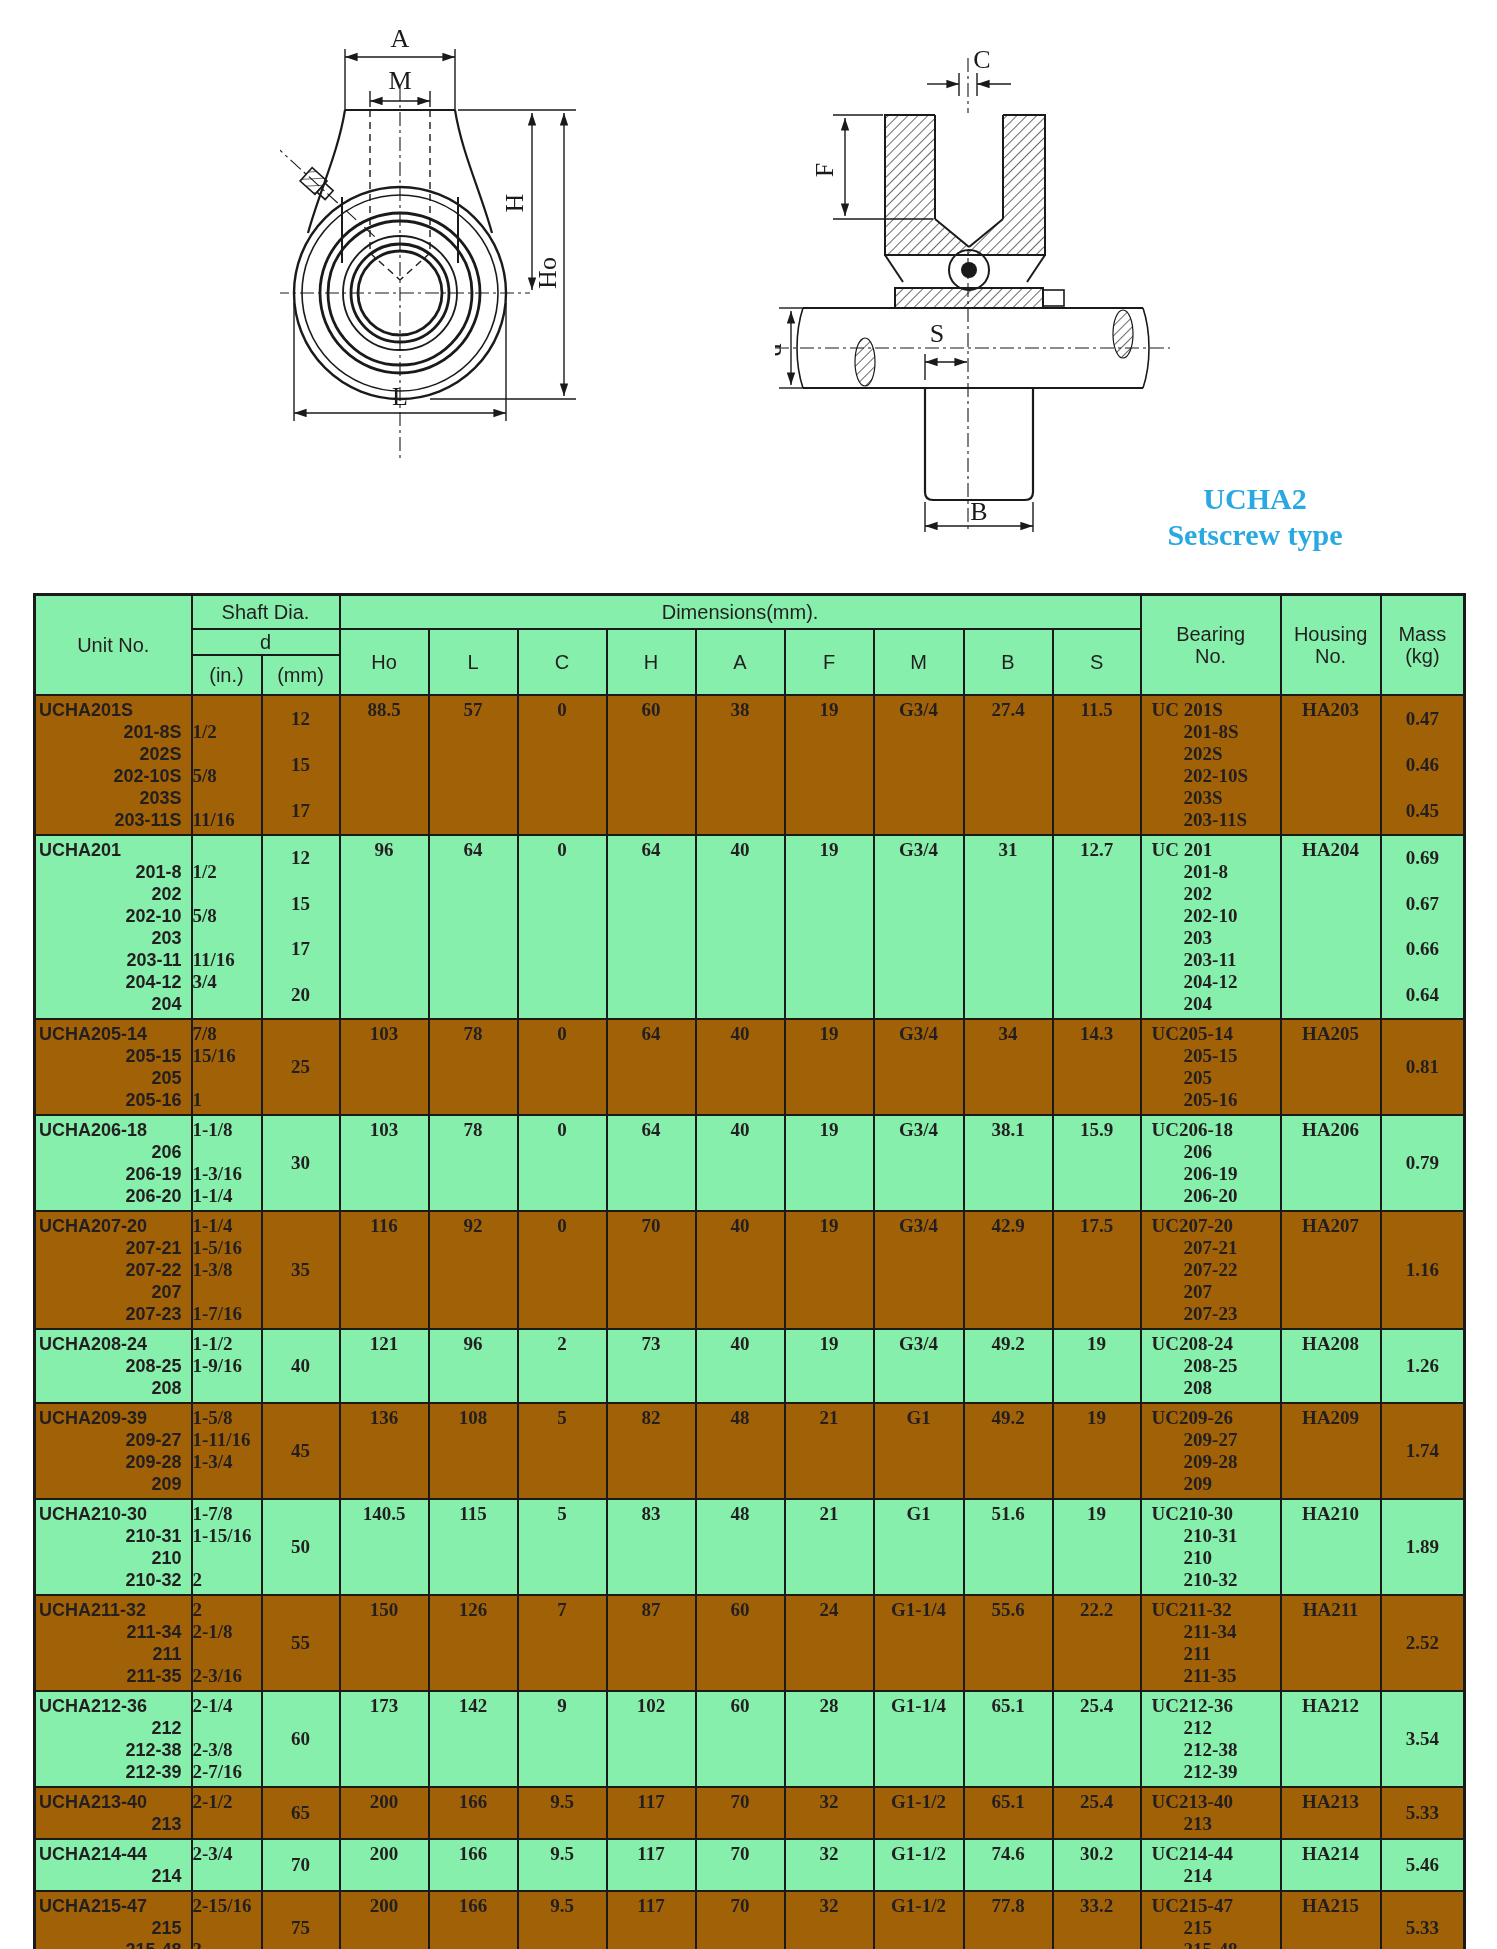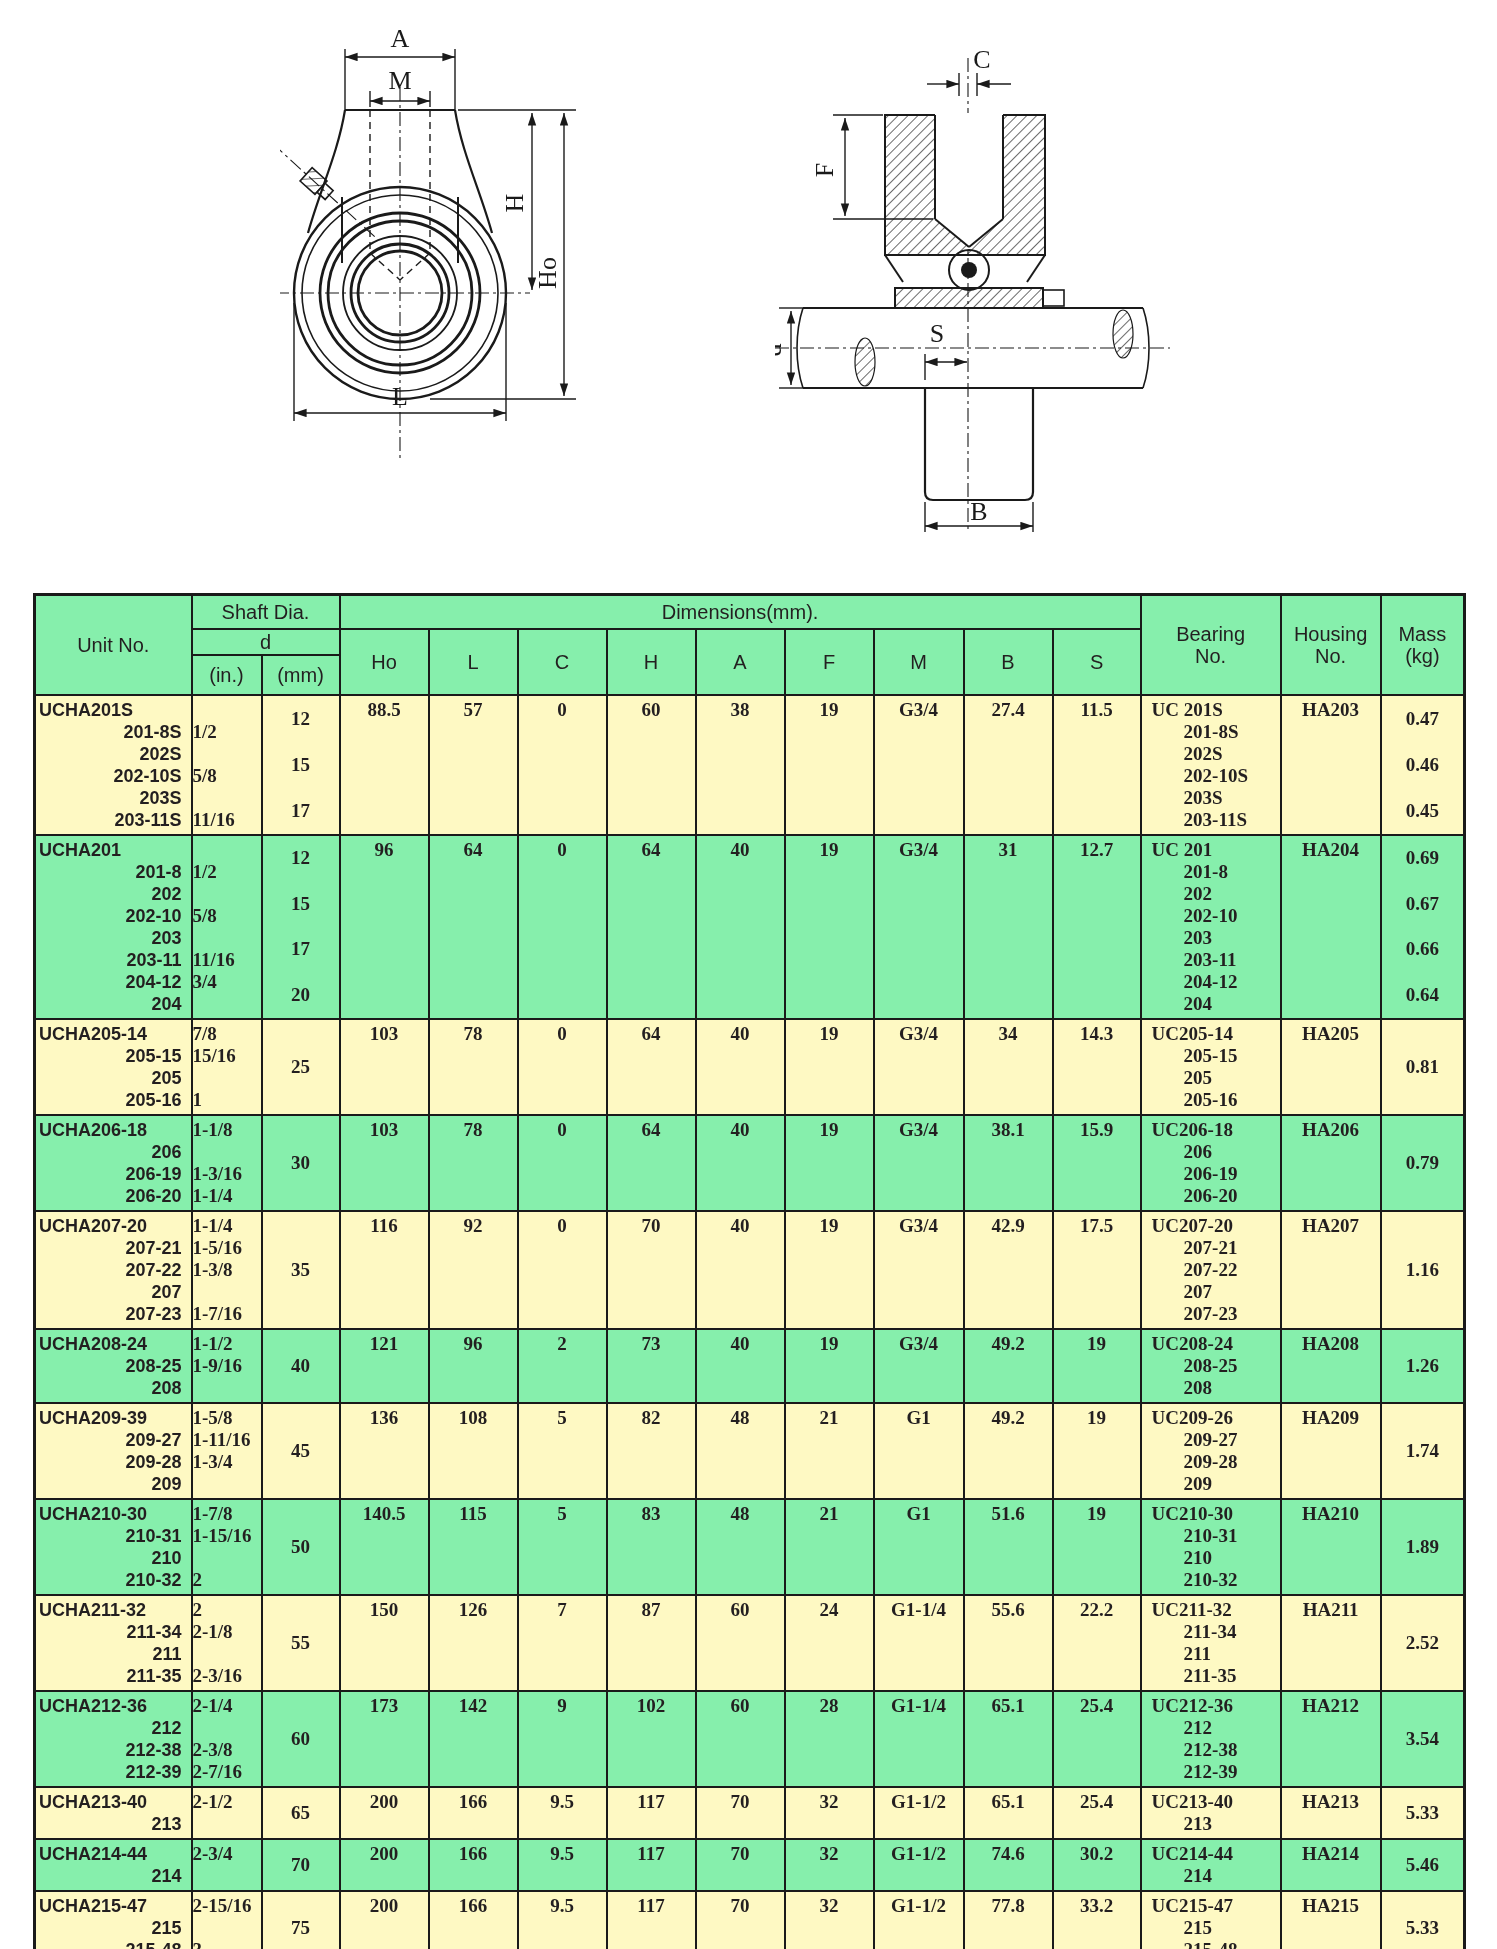--- a/index.html
+++ b/index.html
@@ -16,21 +16,21 @@
   
   table.spec{border-collapse:collapse;table-layout:fixed;width:1432px;
     position:absolute;left:33px;top:593px;
     font-family:"Liberation Serif",serif;color:#231f20;
     border:3px solid #1a1a1a;}
   .spec th,.spec td{border:2px solid #1a1a1a;overflow:hidden;}
   .spec thead th{background:#86efac;font-family:"Liberation Sans",sans-serif;
     font-weight:400;font-size:20px;text-align:center;white-space:pre-line;line-height:22px;}
   .hr1{height:34px;} .hr2{height:26px;} .hr3{height:40px;}
   .dimletter{font-weight:700;}
-  tbody tr{background:#fef9c3;}
+  tbody tr{background:#a16207;}
   tbody tr.shade{background:#86efac;}
   .spec td{vertical-align:top;padding:3px 0;position:relative;}
   .c-unit{font-family:"Liberation Sans",sans-serif;font-weight:700;font-size:18px;line-height:22px;}
   .u-first{text-align:left;padding-left:3px;white-space:nowrap;}
   .u-sub{text-align:right;padding-right:9px;white-space:nowrap;}
   .c-in{font-size:19px;font-weight:700;line-height:22px;padding-left:5px;}
   .in-line{min-height:22px;white-space:nowrap;font-family:Liberation Serif, serif;}
   .c-dim{vertical-align:middle;text-align:center;font-size:19px;font-weight:700;}
   .fill{position:absolute;top:0;left:0;right:0;bottom:0;display:flex;flex-direction:column;
     justify-content:space-around;align-items:center;}
@@ -166,20 +166,24 @@
         <line x1="258" y1="462" x2="258" y2="492"></line>
       <line x1="150" y1="486" x2="258" y2="486" marker-start="url(#arS)" marker-end="url(#arS)"></line>
     </g>
     <text x="207" y="28" text-anchor="middle">C</text>
     <text x="58" y="130" text-anchor="middle" transform="rotate(-90 58,130)">F</text>
     <text x="6" y="310" text-anchor="middle" transform="rotate(-90 6,310)">d</text>
     <text x="162" y="302" text-anchor="middle">S</text>
     <text x="204" y="480" text-anchor="middle">B</text>
   </svg>
 
+  <div class="caption">
+    <div>UCHA2</div>
+    <div>Setscrew type</div>
+  </div>
 
   <table class="spec">
     <colgroup>
       <col style="width:157px">
         <col style="width:70px">
         <col style="width:78px">
       <col style="width:89px">
         <col style="width:89px">
         <col style="width:89px">
       <col style="width:89px">

